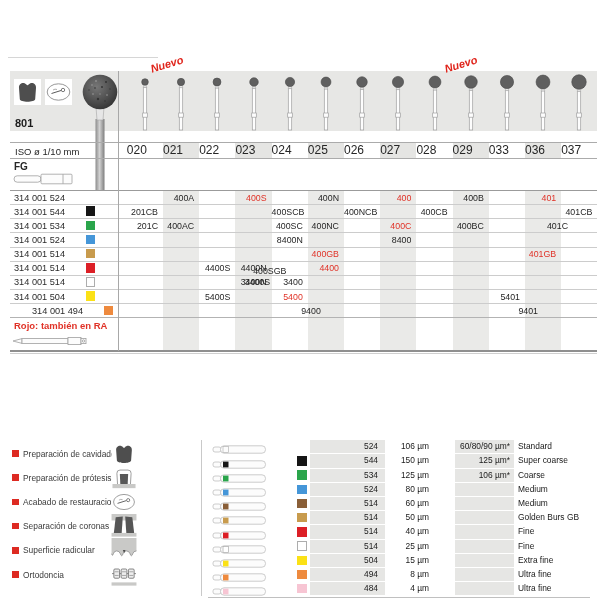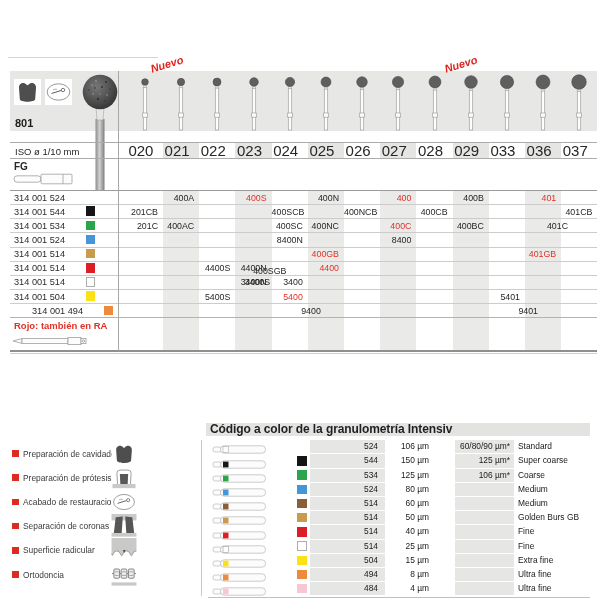--- a/index.html
+++ b/index.html
@@ -1,20 +1,20 @@
 <!DOCTYPE html>
 <html><head>
 <meta charset="utf-8">
 <style>
   html,body{margin:0;padding:0;background:#fff;}
   #page{position:relative;width:600px;height:600px;background:#fff;overflow:hidden;
         font-family:"Liberation Sans",sans-serif;color:#222;}
   .abs{position:absolute;}
   .band{background:#e7e7e5;}
-  .iso-cell{font-size:15px;color:#262626;text-align:center;line-height:15px;box-sizing:border-box;padding-right:8px;}
+  .iso-cell{font-size:12px;color:#262626;text-align:left;line-height:15px;box-sizing:border-box;padding-right:8px;}
   .iso-shaded{background:#e5e5e3;}
   .stripe{background:#eaeae8;}
   .code-txt{font-size:9.2px;color:#2b2b2b;line-height:14px;white-space:nowrap;}
   .cell-val{font-size:8.8px;color:#1f1f1f;line-height:14px;text-align:right;box-sizing:border-box;padding-right:5px;white-space:nowrap;}
   .red{color:#e03227;}
   .swatch{width:9.5px;height:9.5px;box-sizing:border-box;}
   .nuevo{font-size:11px;font-weight:bold;font-style:italic;color:#e0251c;transform:rotate(-17deg);white-space:nowrap;}
   .hdr-lbl{font-size:9.5px;color:#262626;}
   .bold{font-weight:bold;}
   .titlebar{background:#e3e3e1;font-size:12px;font-weight:bold;color:#1f1f1f;line-height:13.5px;box-sizing:border-box;padding-left:4px;letter-spacing:-0.1px;white-space:nowrap;}
@@ -376,21 +376,20 @@
               <line x1="11.4" y1="9.5" x2="15.6" y2="9.5"></line>
         <line x1="19.3" y1="9.5" x2="23.5" y2="9.5"></line>
               <line x1="3.5" y1="13.5" x2="7.7" y2="13.5"></line>
         <line x1="11.4" y1="13.5" x2="15.6" y2="13.5"></line>
               <line x1="19.3" y1="13.5" x2="23.5" y2="13.5"></line>
             </g>
           </svg></div>
       </div>
     </div>
 
-  <div class="abs titlebar" style="left:206px;top:422.5px;width:384px;height:13.5px;">Código a color de la granulometría Intensiv</div>
   <div id="grit-rows">
       <div class="abs" style="left: 0px; top: 440.3px; width: 600px; height: 14.18px;">
         <div class="abs gray-cell" style="left: 310px; top: 0px; width: 75px; height: 13.2px;"></div>
         <div class="abs gray-cell" style="left: 455px; top: 0px; width: 59px; height: 13.2px;"></div>
         <div class="abs" style="left: 212px; top: 1.2px;"><svg width="55" height="11" viewBox="0 0 55 11">
     <g fill="#fcfcfc" stroke="#b7b7b7" stroke-width="0.7">
       <rect x="1" y="3" width="8" height="5" rx="2"></rect>
       <rect x="8.5" y="1.8" width="45" height="7.4" rx="3.5"></rect>
             </g>
             <rect x="11" y="2.6" width="5.5" height="5.8" fill="none" stroke="#b7b7b7" stroke-width="0.7"></rect>

